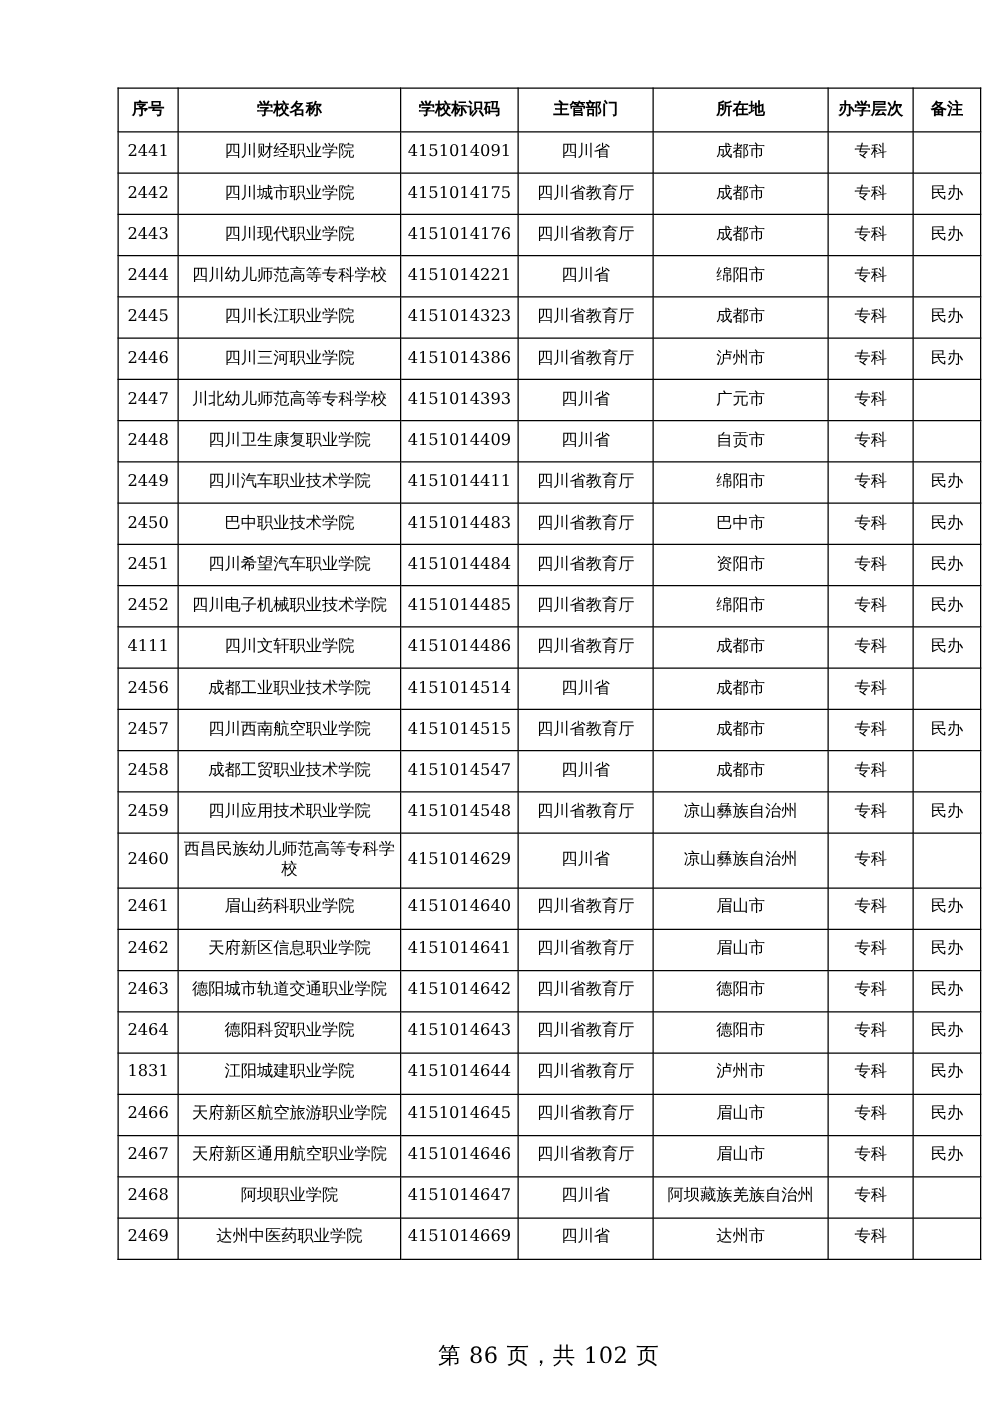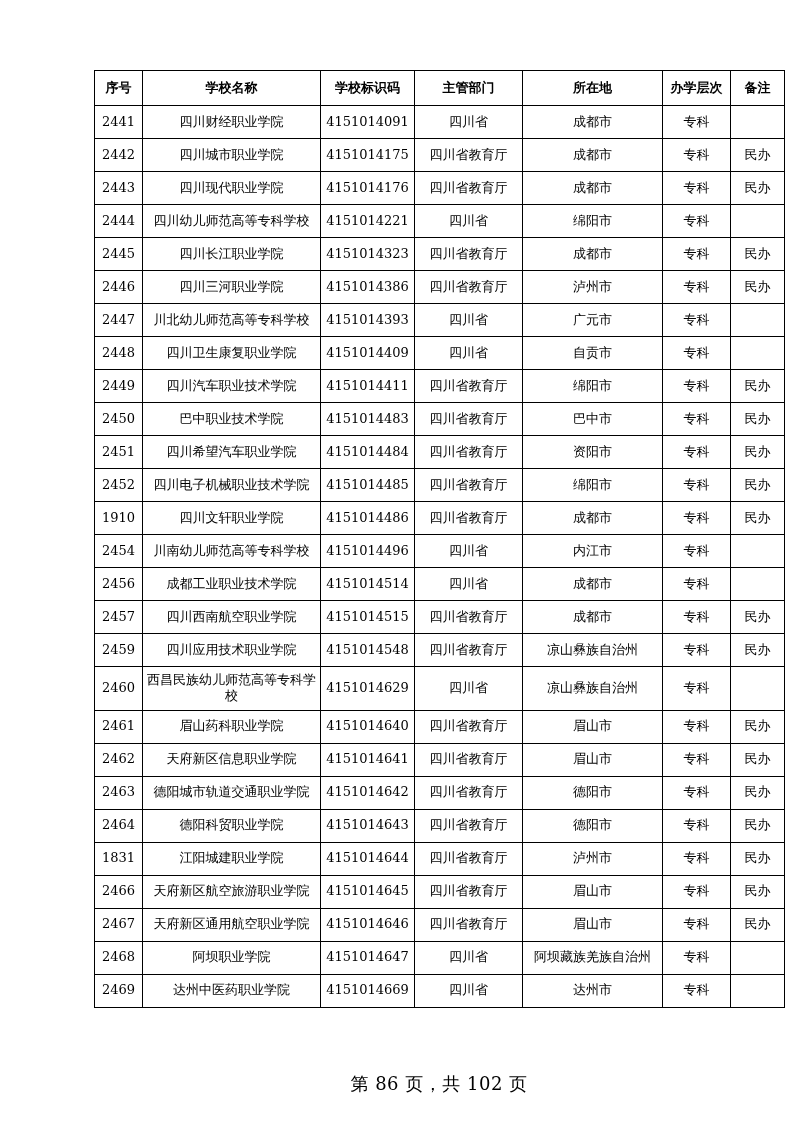--- a/index.html
+++ b/index.html
@@ -193,56 +193,56 @@
         <tr>
           <td>2452</td>
           <td>四川电子机械职业技术学院</td>
           <td>4151014485</td>
           <td>四川省教育厅</td>
           <td>绵阳市</td>
           <td>专科</td>
           <td>民办</td>
         </tr>
         <tr>
-          <td>1910</td>
+          <td>4111</td>
           <td>四川文轩职业学院</td>
           <td>4151014486</td>
           <td>四川省教育厅</td>
           <td>成都市</td>
           <td>专科</td>
           <td>民办</td>
-        </tr>
-        <tr>
-          <td>2454</td>
-          <td>川南幼儿师范高等专科学校</td>
-          <td>4151014496</td>
-          <td>四川省</td>
-          <td>内江市</td>
-          <td>专科</td>
-          <td></td>
         </tr>
         <tr>
           <td>2456</td>
           <td>成都工业职业技术学院</td>
           <td>4151014514</td>
           <td>四川省</td>
           <td>成都市</td>
           <td>专科</td>
           <td></td>
         </tr>
         <tr>
           <td>2457</td>
           <td>四川西南航空职业学院</td>
           <td>4151014515</td>
           <td>四川省教育厅</td>
           <td>成都市</td>
           <td>专科</td>
           <td>民办</td>
         </tr>
         <tr>
+          <td>2458</td>
+          <td>成都工贸职业技术学院</td>
+          <td>4151014547</td>
+          <td>四川省</td>
+          <td>成都市</td>
+          <td>专科</td>
+          <td></td>
+        </tr>
+        <tr>
           <td>2459</td>
           <td>四川应用技术职业学院</td>
           <td>4151014548</td>
           <td>四川省教育厅</td>
           <td>凉山彝族自治州</td>
           <td>专科</td>
           <td>民办</td>
         </tr>
         <tr>
           <td>2460</td>

